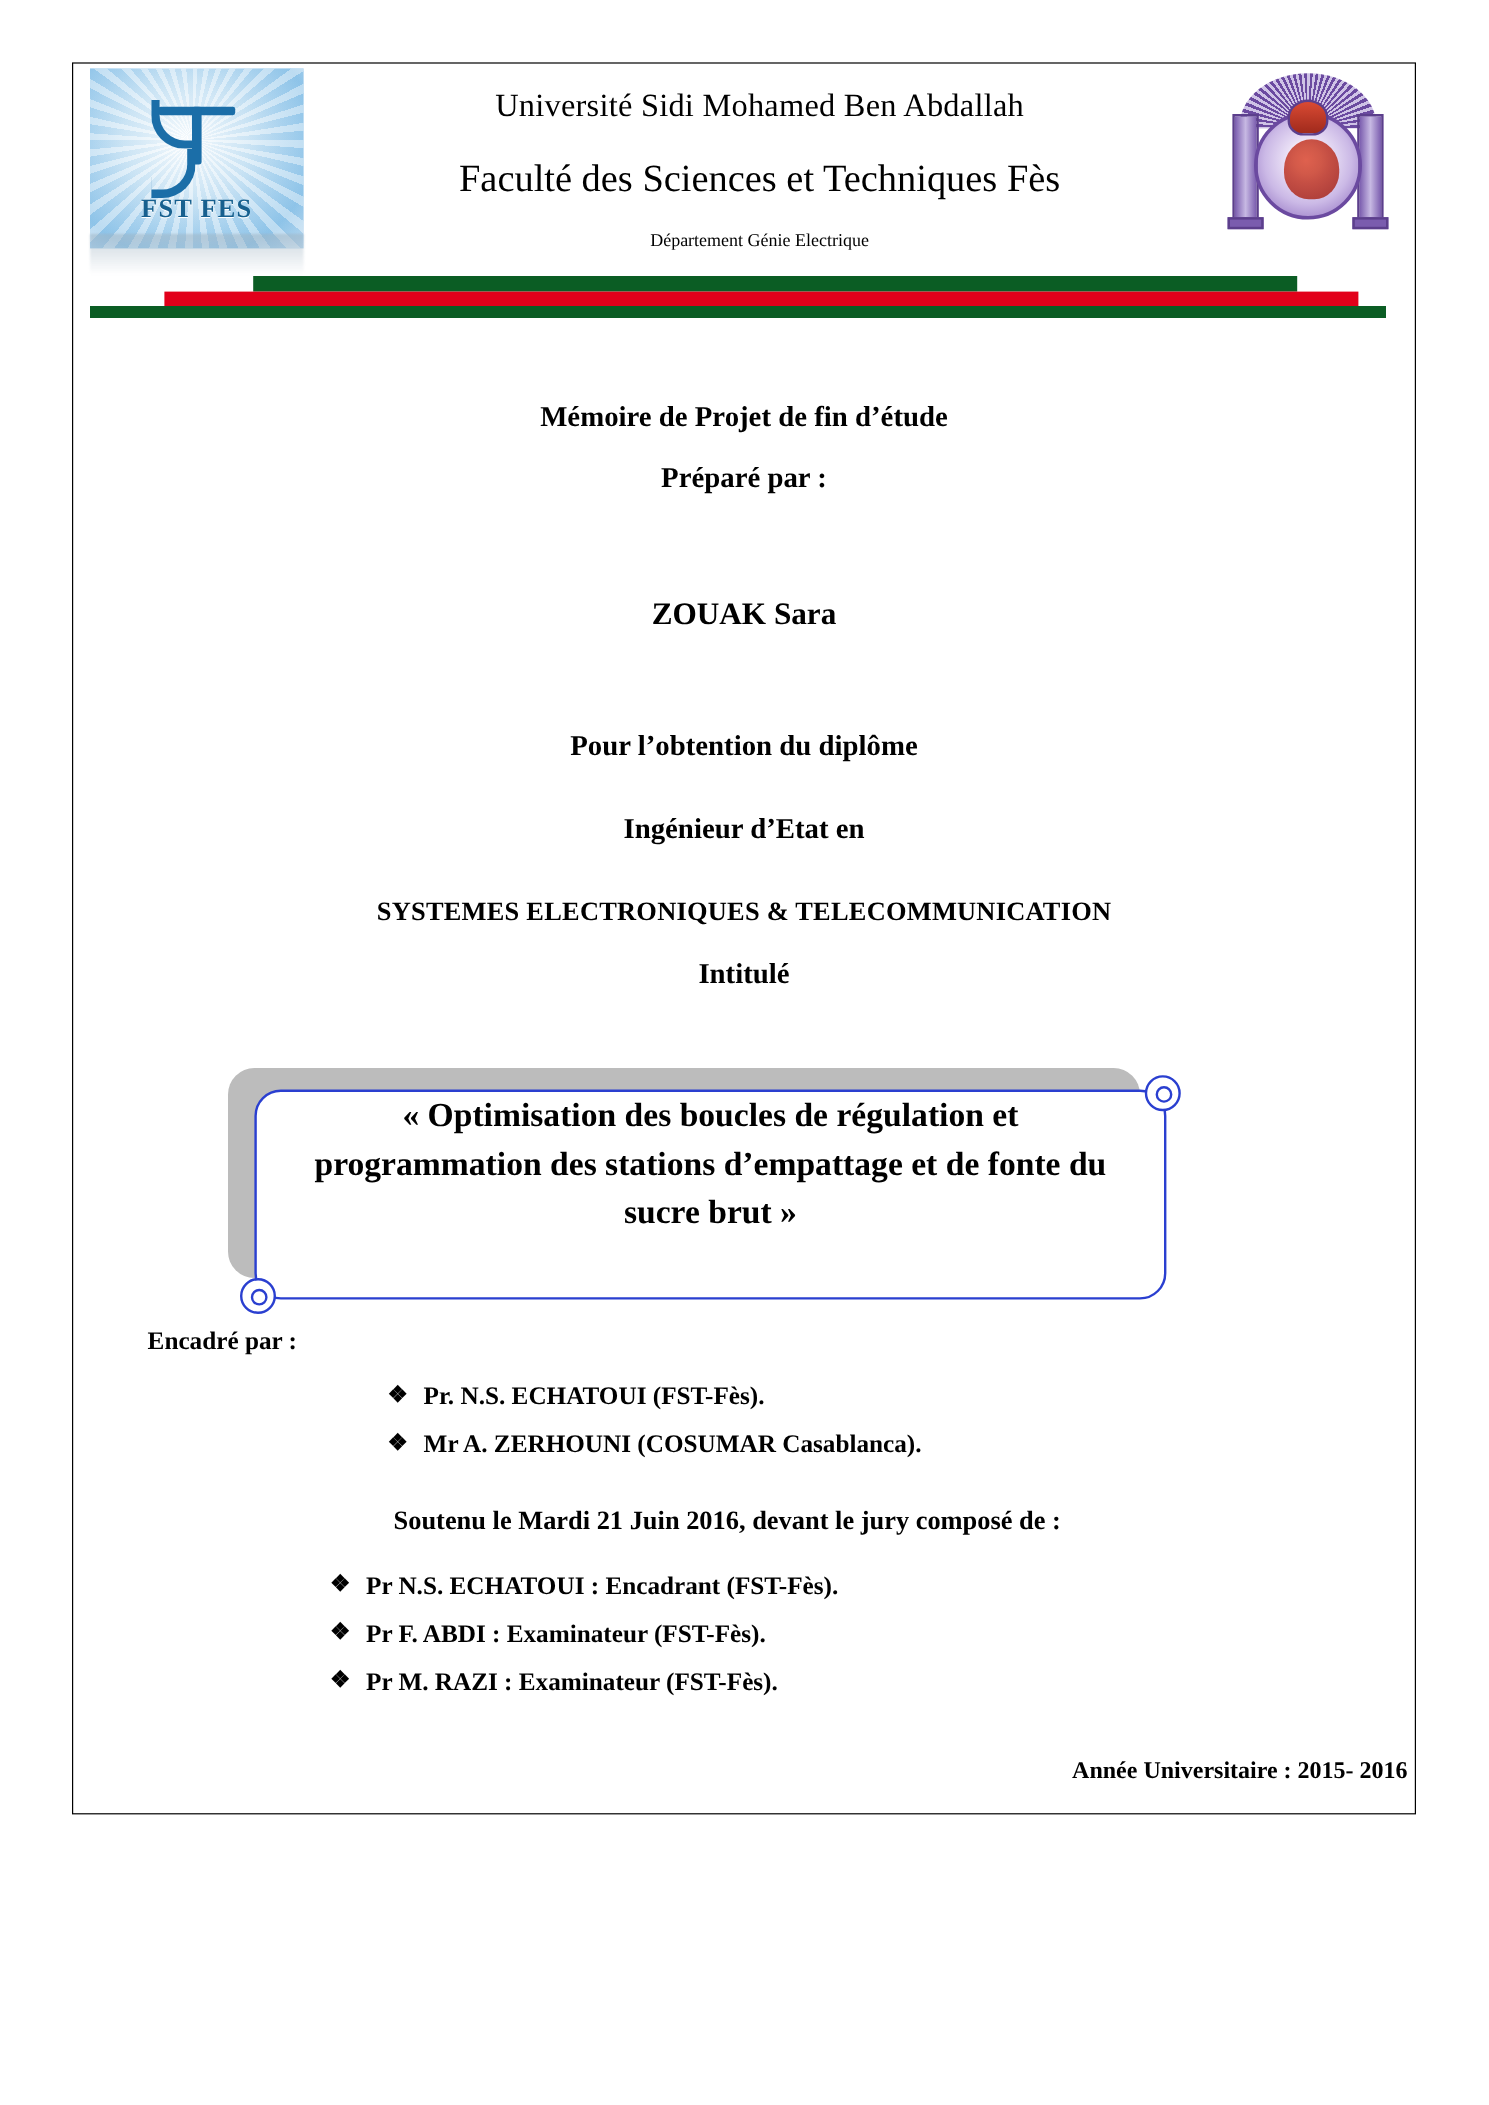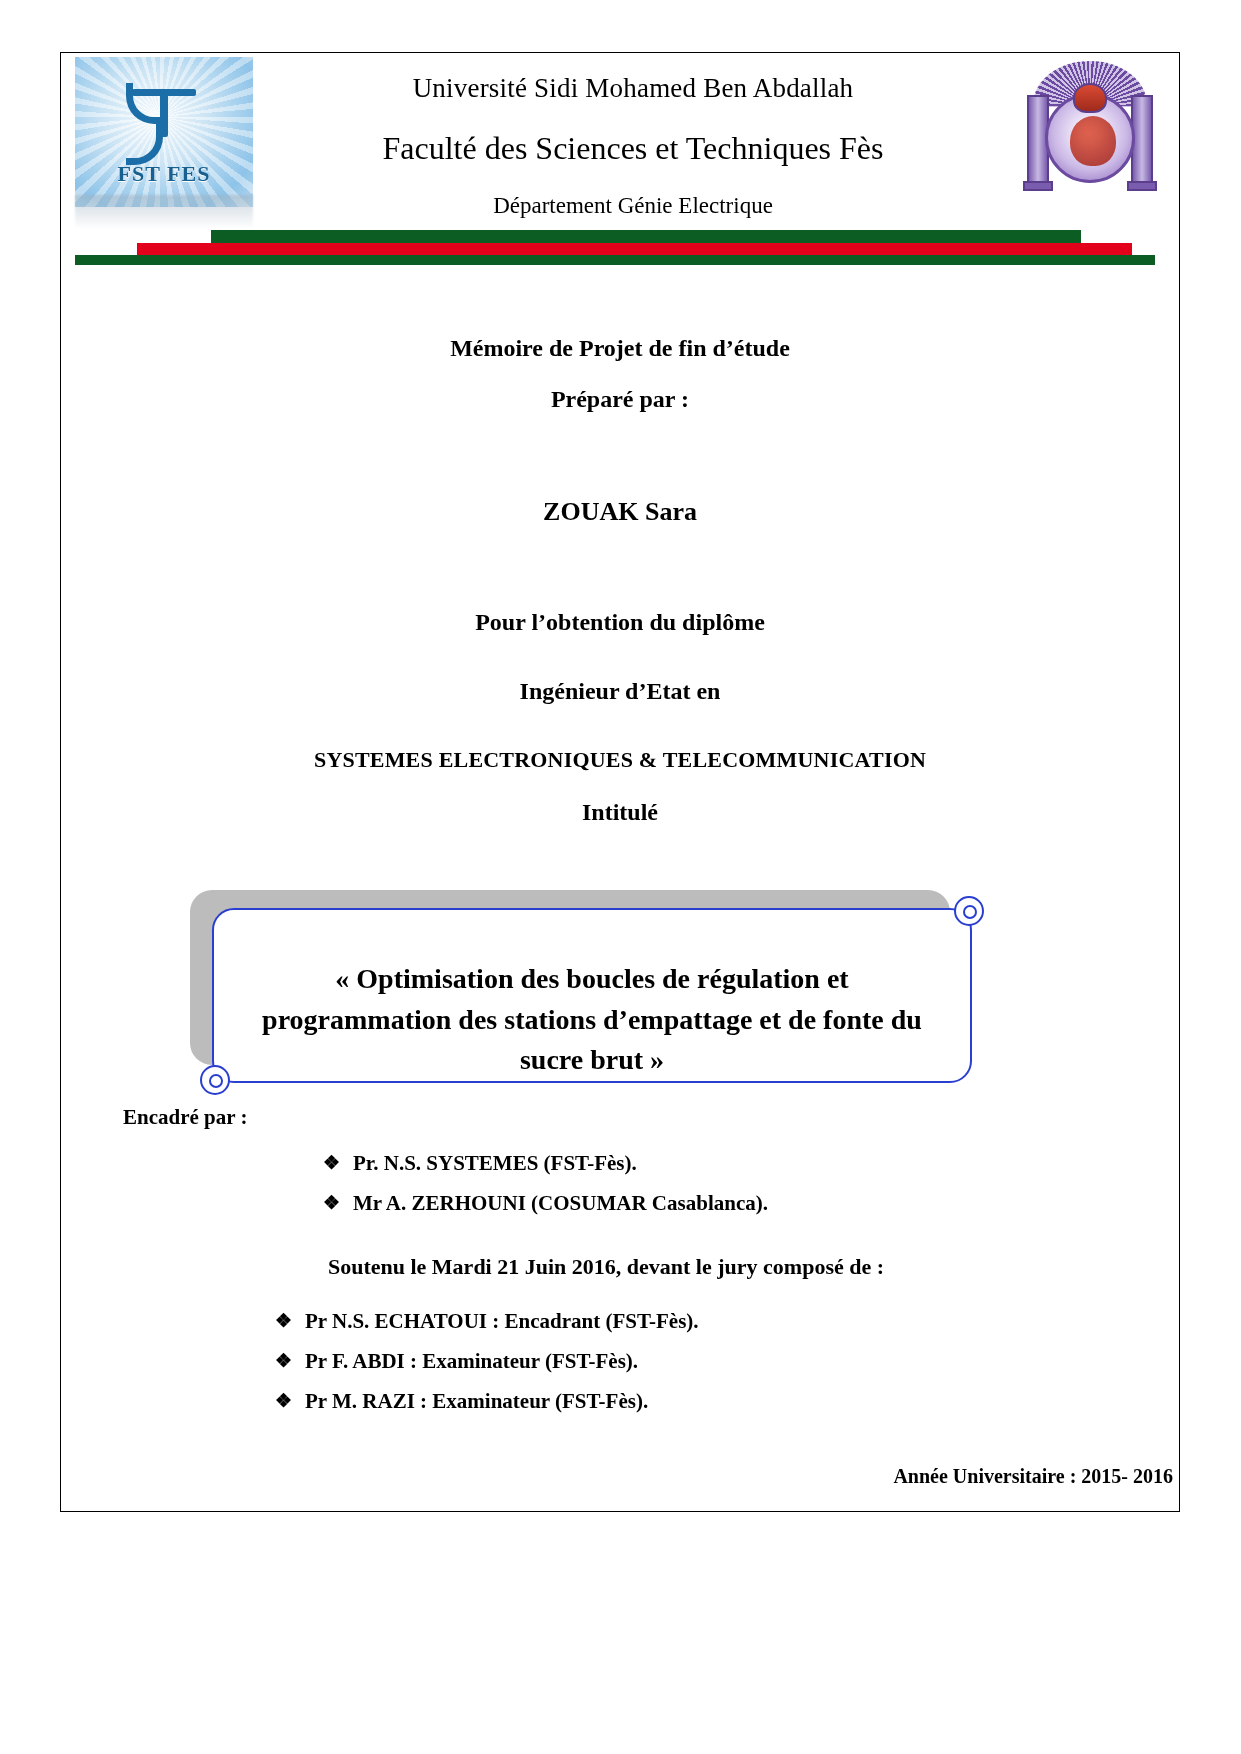--- a/index.html
+++ b/index.html
@@ -69,21 +69,21 @@
   .header-titles .l1 {
     font-size: 27px;
     letter-spacing: 0.2px;
     margin-bottom: 26px;
   }
   .header-titles .l2 {
     font-size: 32px;
     margin-bottom: 26px;
   }
   .header-titles .l3 {
-    font-size: 23px;
+    font-size: 15px;
   }
 
   
   .fst-box {
     position: absolute;
     left: 8px; top: 0;
     width: 178px; height: 150px;
     background:
       radial-gradient(ellipse at 45% 40%, #ffffff 0%, #cfe6f5 38%, #a9d2ee 60%, #8dc3e8 78%, #bcd9ef 100%);
     overflow: hidden;
@@ -285,21 +285,21 @@
   }
   .scroll-box {
     position: absolute;
     left: 22px; top: 18px;
     width: 760px; height: 175px;
     border: 2px solid #2a3fd0;
     border-radius: 22px;
     background: #ffffff;
     box-sizing: border-box;
     display: flex;
-    align-items: flex-end;
+    align-items: flex-start;
     justify-content: center;
   }
   .curl {
     position: absolute;
     width: 30px; height: 30px;
     border: 2px solid #2a3fd0;
     border-radius: 50%;
     background: #fff;
     box-sizing: border-box;
   }
@@ -437,21 +437,21 @@
     </div>
   </div>
 
   <div class="lower">
 
     <div class="encadre-label">Encadré par :</div>
 
     <ul class="bullets sup">
       <li>
         <span class="dia">❖</span>
-        <span>Pr. N.S. SYSTEMES (FST-Fès).</span>
+        <span>Pr. N.S. ECHATOUI (FST-Fès).</span>
       </li>
       <li>
         <span class="dia">❖</span>
         <span>Mr A. ZERHOUNI (COSUMAR Casablanca).</span>
       </li>
     </ul>
 
     <div class="soutenu">Soutenu le Mardi 21 Juin 2016, devant le jury composé de :</div>
 
     <div class="jury-wrap">

